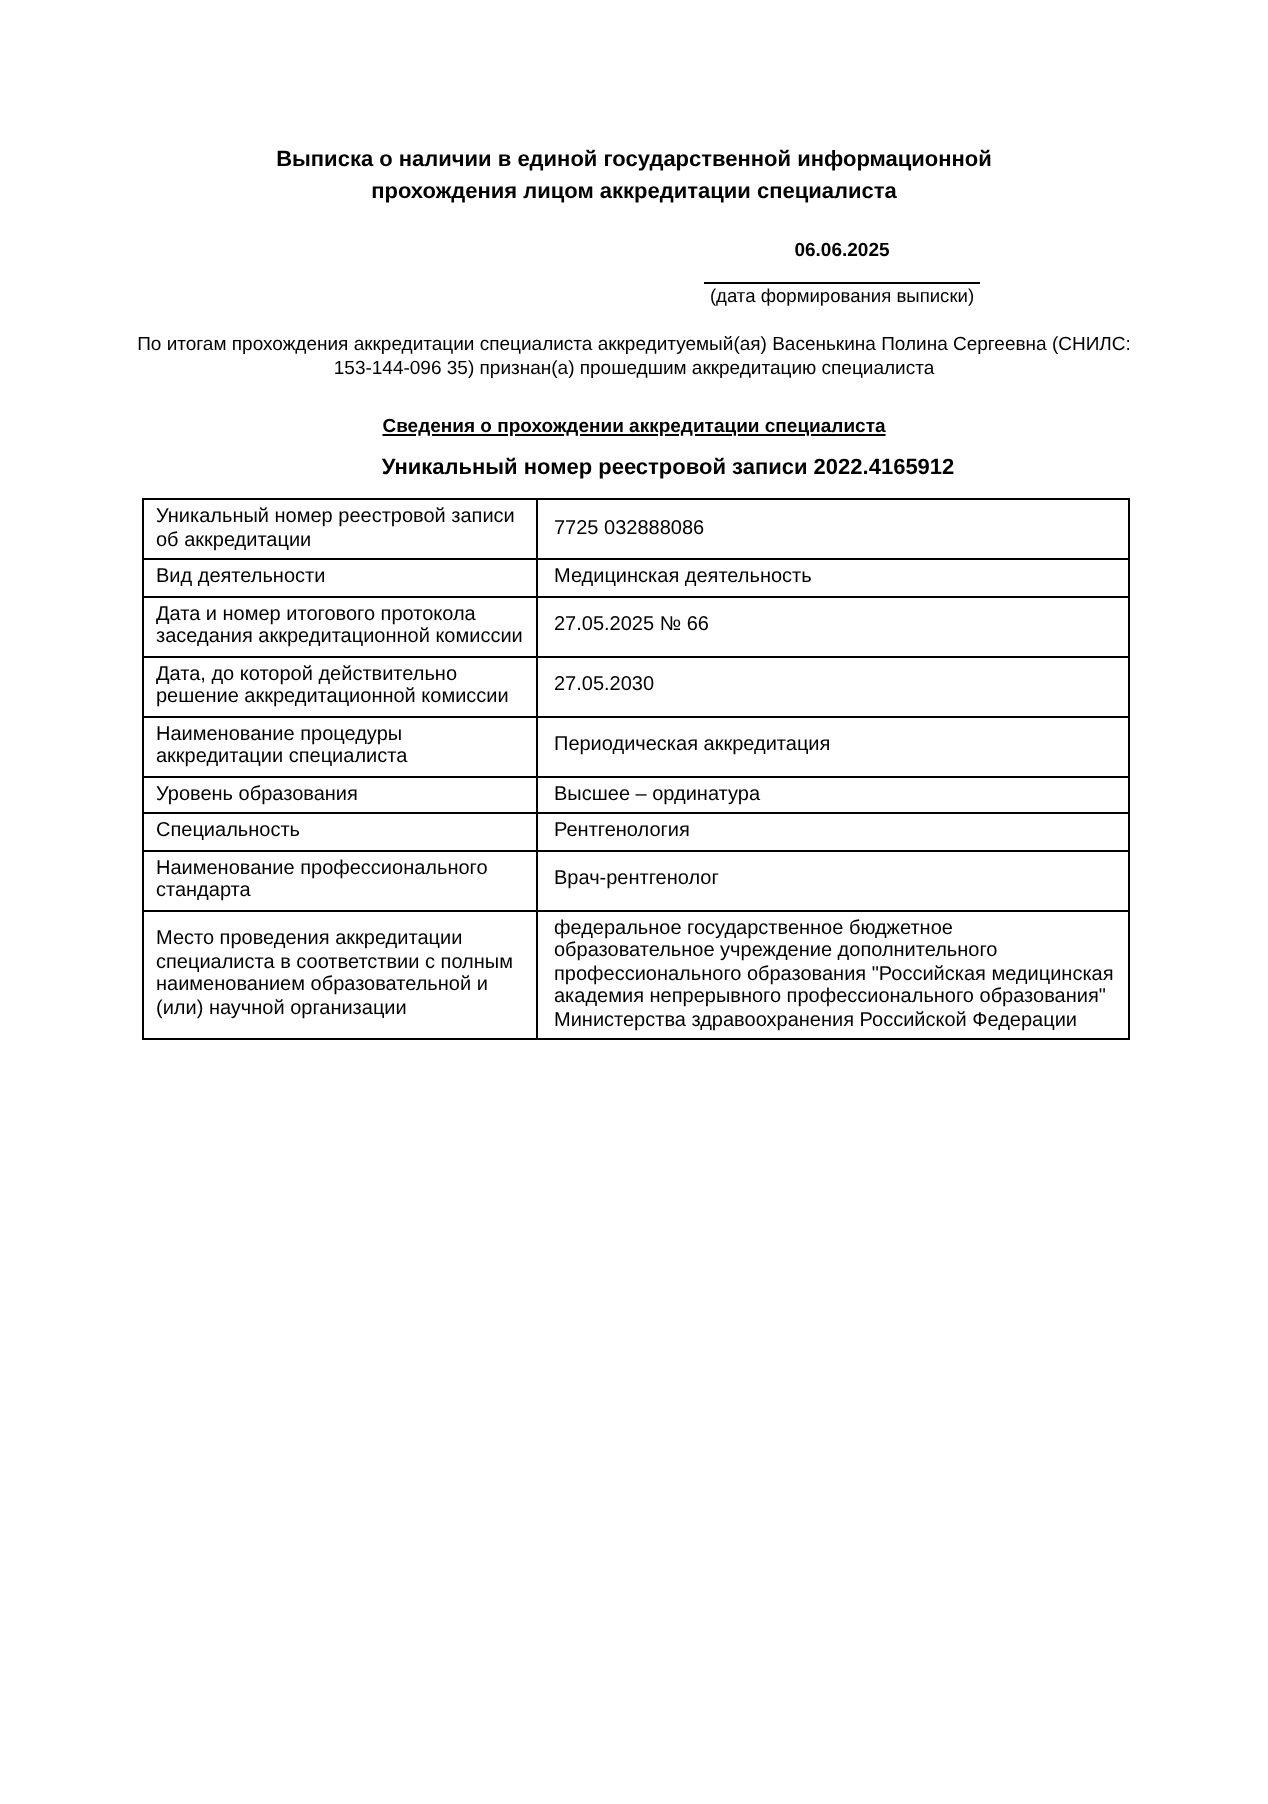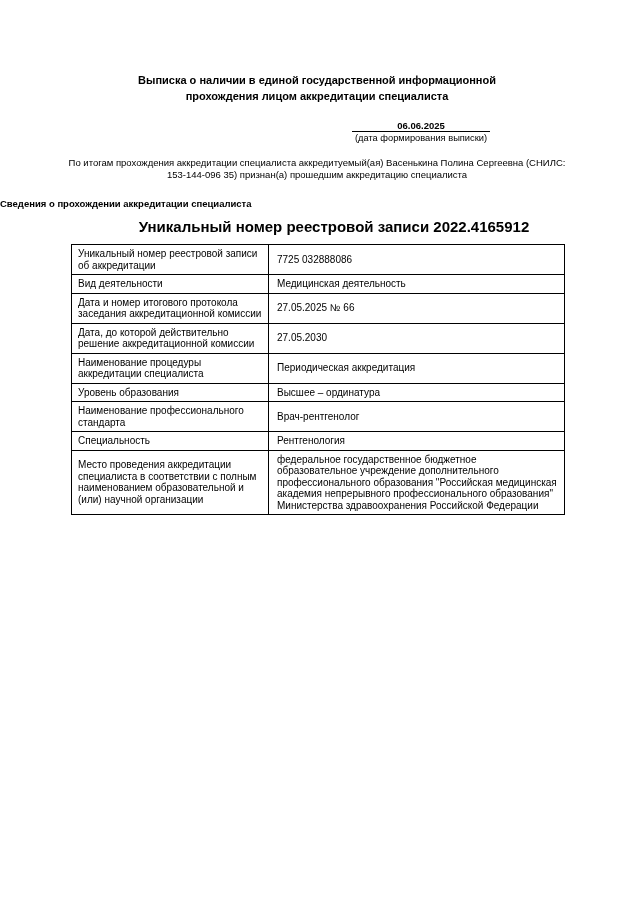--- a/index.html
+++ b/index.html
@@ -28,44 +28,46 @@
     width: 138px;
     margin-left: 352px;
     margin-top: 16px;
     text-align: center;
     font-size: 9.5px;
   }
   .date-value {
     display: block;
     font-weight: bold;
     border-bottom: 1px solid #000;
-    padding-bottom: 0;
+    padding-bottom: 10px;
   }
   .date-caption {
     display: block;
     margin-top: 1px;
     font-size: 9.3px;
   }
   .intro-paragraph {
     margin: 14px auto 4px auto;
     width: 515px;
     text-align: center;
     font-size: 9.5px;
     line-height: 12px;
   }
   .section-heading {
     margin-top: 17px;
+    text-align: center;
     font-weight: bold;
     font-size: 9.5px;
+    text-decoration: underline;
   }
   .registry-heading {
     margin-top: 9px;
     text-align: center;
     font-weight: bold;
-    font-size: 15px;
+    font-size: 11px;
     padding-left: 34px;
   }
   table.acc-table {
     margin: 9px 0 0 71px;
     width: 494px;
     border-collapse: collapse;
     table-layout: fixed;
     font-size: 10px;
   }
   table.acc-table td {
@@ -122,26 +124,26 @@
       </tr>
       <tr>
         <td class="cell-label">Наименование процедуры аккредитации специалиста</td>
         <td class="cell-value">Периодическая аккредитация</td>
       </tr>
       <tr>
         <td class="cell-label">Уровень образования</td>
         <td class="cell-value">Высшее – ординатура</td>
       </tr>
       <tr>
+        <td class="cell-label">Специальность</td>
+        <td class="cell-value">Рентгенология</td>
+      </tr>
+      <tr>
         <td class="cell-label">Наименование профессионального стандарта</td>
         <td class="cell-value">Врач-рентгенолог</td>
-      </tr>
-      <tr>
-        <td class="cell-label">Специальность</td>
-        <td class="cell-value">Рентгенология</td>
       </tr>
       <tr>
         <td class="cell-label">Место проведения аккредитации специалиста в соответствии с полным наименованием образовательной и (или) научной организации</td>
         <td class="cell-value">федеральное государственное бюджетное образовательное учреждение дополнительного профессионального образования "Российская медицинская академия непрерывного профессионального образования" Министерства здравоохранения Российской Федерации</td>
       </tr>
     </tbody>
   </table>
 
 </div>
 

